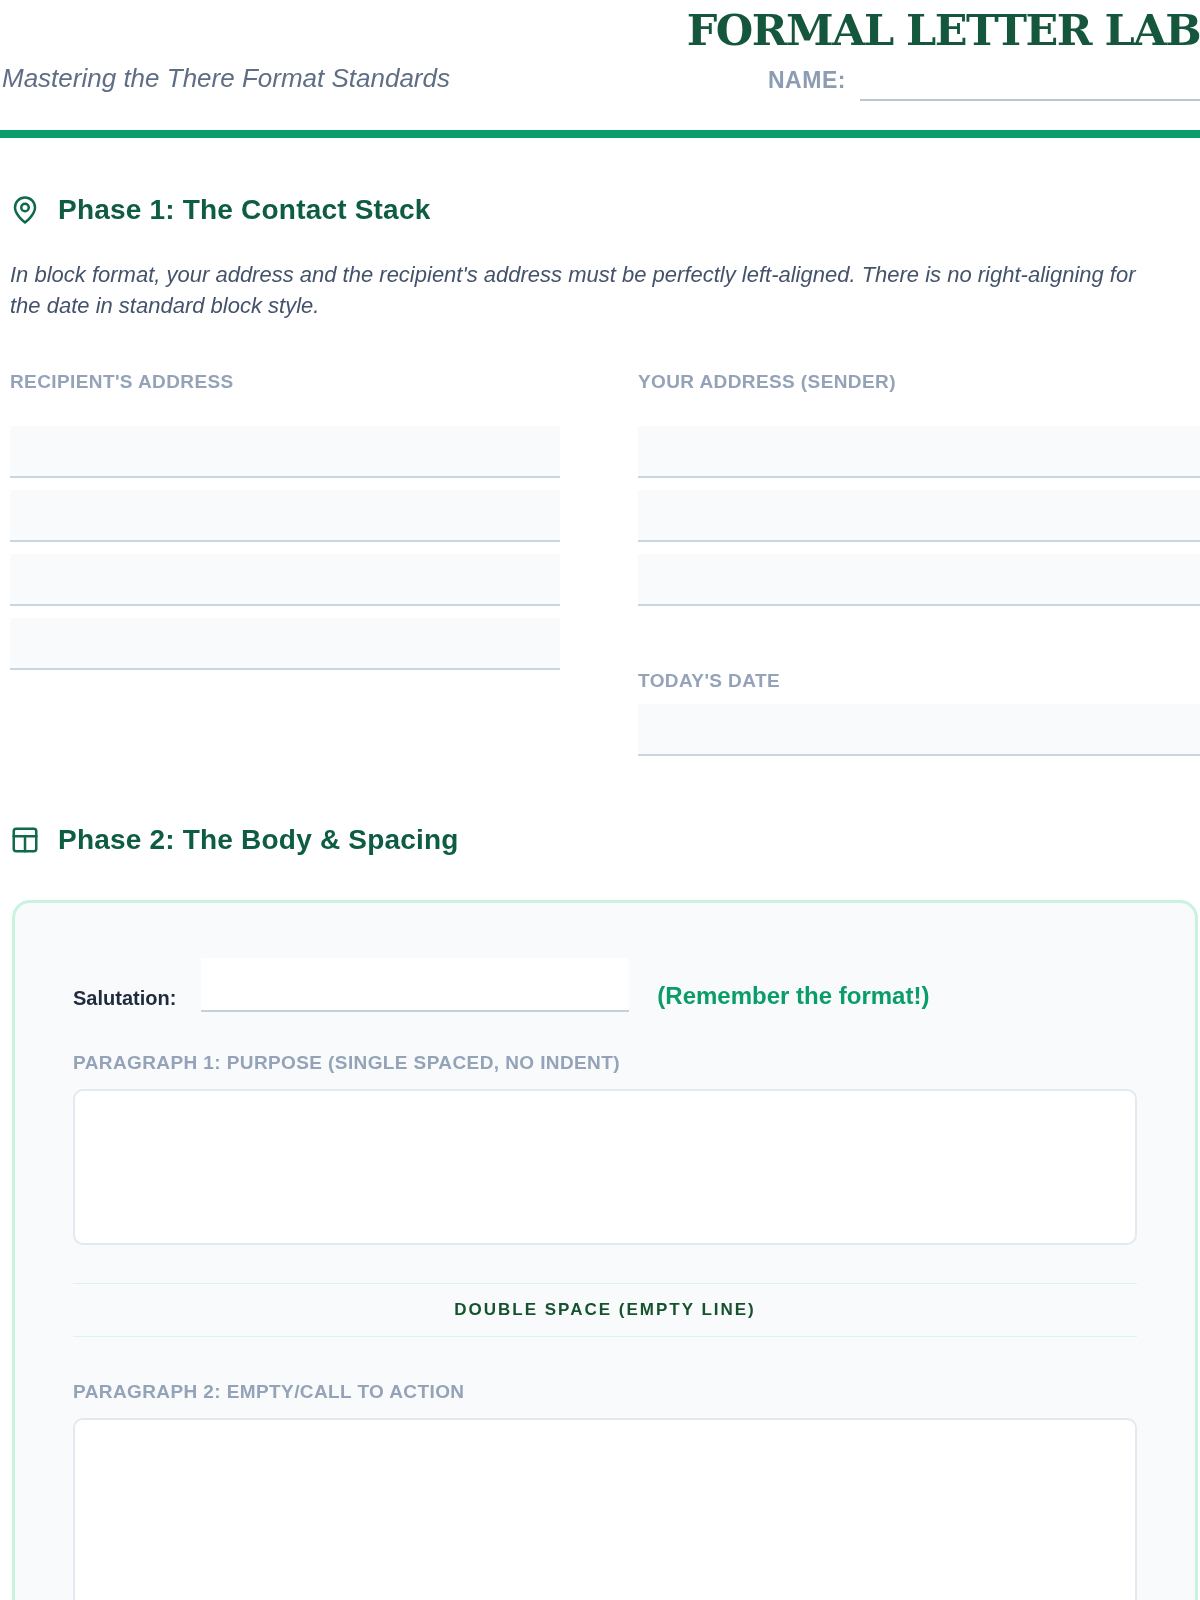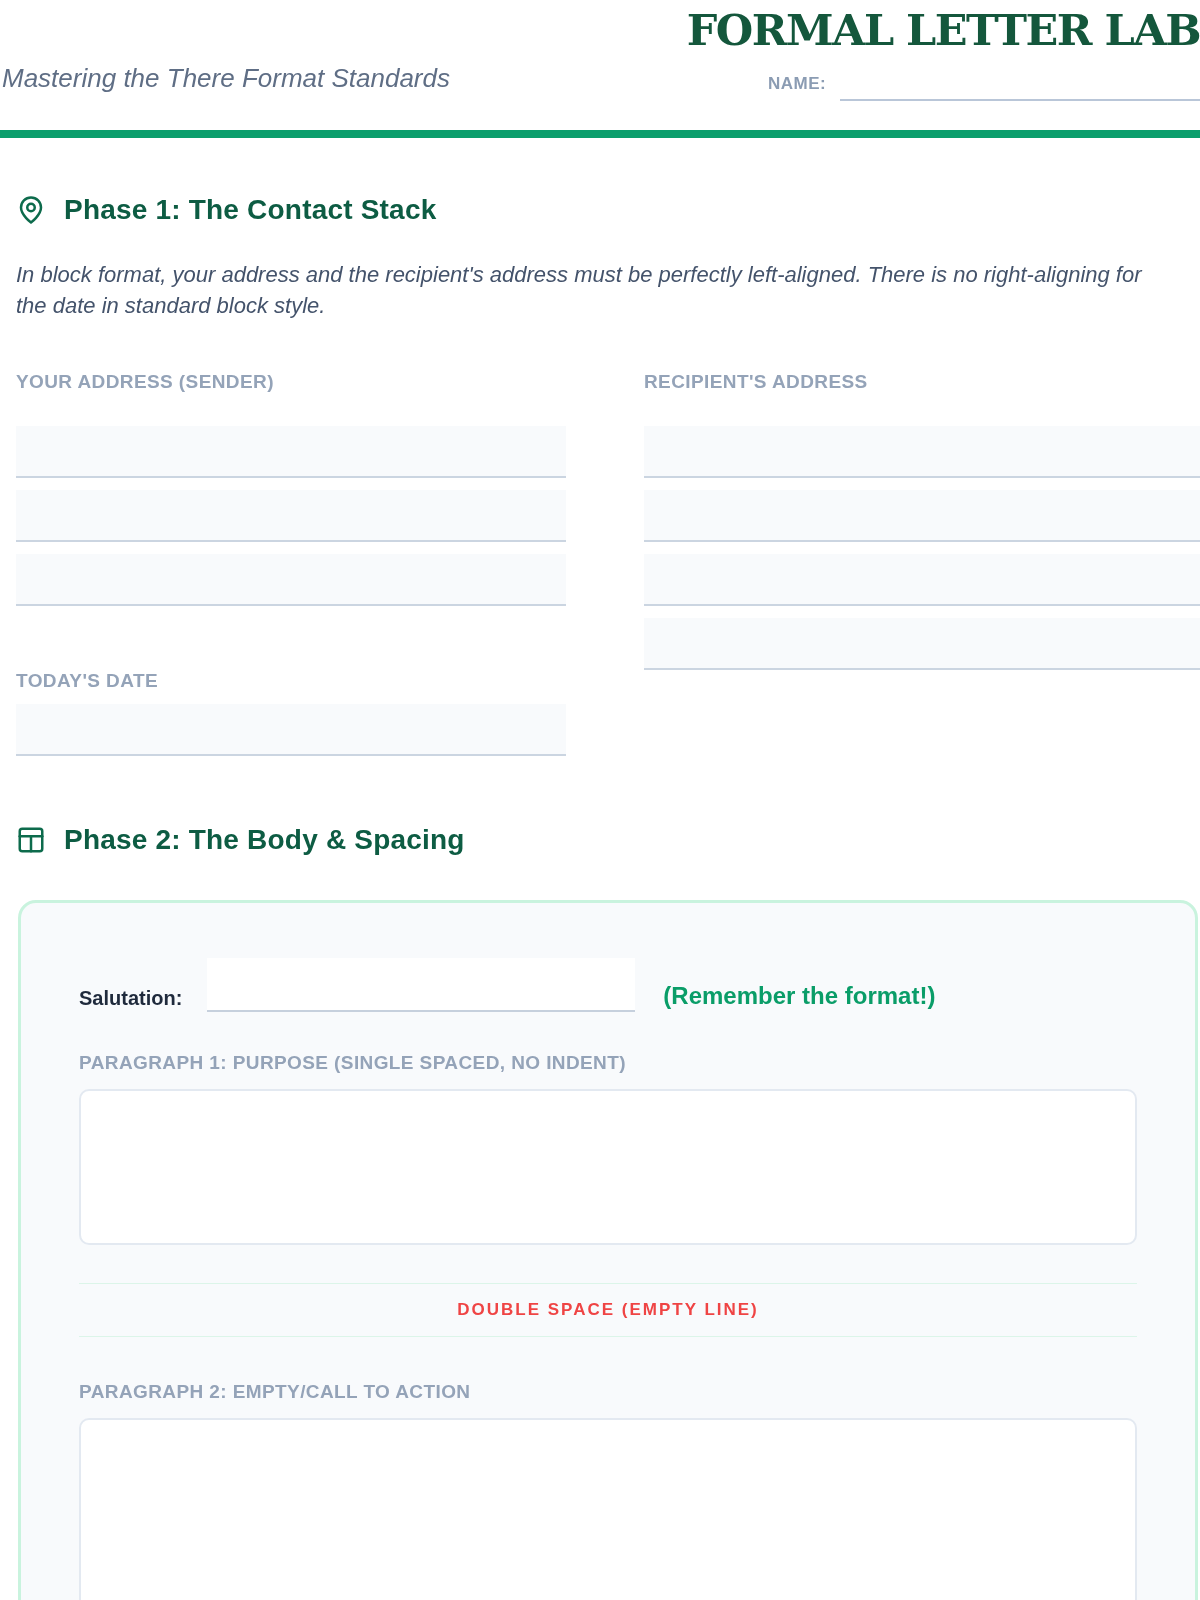--- a/index.html
+++ b/index.html
@@ -7,28 +7,28 @@
               font-family:"Liberation Sans", sans-serif; }
   .page { width:1200px; height:1600px; overflow:hidden; padding-top:8px; }
 
   
   .header { padding-left:2px; }
   .page-title { font-family:"DejaVu Serif", serif; font-weight:700; font-size:43px;
                 line-height:1.05; letter-spacing:-1.5px; color:#14573c;text-align:right; }
   .header-row { display:flex; justify-content:space-between; align-items:flex-end; margin-top:10px; }
   .subtitle { font-size:26px; font-style:italic; color:#5f6e85; }
   .name-block { display:flex; align-items:flex-end; width:432px; }
-  .name-label { font-size:17px; font-weight:bold; color:#8b9cb3; letter-spacing:.5px; margin-right:14px; }
+  .name-label { font-size:23px; font-weight:bold; color:#8b9cb3; letter-spacing:.5px; margin-right:14px; }
   .name-line { flex:1; height:30px; background:transparent; border:none; outline:none;
                border-bottom:2px solid #b9c6d8; margin-bottom:-7px;
                font-size:22px; color:#334155; }
   .accent-bar { height:8px; background:#0b9e6c; margin-top:36px; }
 
   
-  .section { padding-left:16px; }
+  .section { padding-left:10px; }
   .phase-heading { display:flex; align-items:center; gap:18px; margin-top:56px; }
   .phase-heading h2 { font-size:28px; font-weight:bold; color:#0d5c43; letter-spacing:.2px; }
   .phase-icon { width:30px; height:30px; flex:none; }
 
   .description { margin-top:34px; font-size:22px; font-style:italic; color:#44536b;
                  line-height:1.38; width:1158px; }
 
   .address-grid { display:grid; grid-template-columns:550px 1fr; column-gap:78px;
                   margin-top:50px; align-items:start; }
   .field-label { font-size:19px; font-weight:bold; color:#94a3b8; letter-spacing:.4px; }
@@ -51,21 +51,21 @@
   .p-label { margin-top:40px; }
   .body-textarea { display:block; width:100%; background:#ffffff; border:2px solid #e3e9f1;
                    border-radius:10px; margin-top:15px; resize:none; outline:none;
                    font-size:20px; color:#334155; padding:14px 16px;
                    font-family:"Liberation Sans", sans-serif; }
   .ta-1 { height:156px; }
   .ta-2 { height:230px; }
 
   .spacing-divider { margin-top:38px; padding:16px 0; text-align:center;
                      border-top:1px solid #dcf5e9; border-bottom:1px solid #dcf5e9; }
-  .divider-text { font-size:17px; font-weight:bold; color:#ef4444; letter-spacing:2px; }
+  .divider-text { font-size:17px; font-weight:bold; color:#14532d; letter-spacing:2px; }
   .p2-label { margin-top:44px; }
 </style>
 </head>
 <body>
 
 <div class="page">
 
   <div class="header">
     <h1 class="page-title">FORMAL LETTER LAB</h1>
     <div class="header-row">
@@ -84,32 +84,32 @@
         <path d="M20 10c0 6-8 12-8 12s-8-6-8-12a8 8 0 0 1 16 0Z"></path>
         <circle cx="12" cy="10" r="3"></circle>
       </svg>
       <h2>Phase 1: The Contact Stack</h2>
     </div>
 
     <p class="description">In block format, your address and the recipient's address must be perfectly left-aligned. There is no right-aligning for the date in standard block style.</p>
 
     <div class="address-grid">
       <div class="col">
+        <div class="field-label gap-below">RECIPIENT'S ADDRESS</div>
+        <input class="line-field" type="text" style="">
+        <input class="line-field" type="text" style="">
+        <input class="line-field" type="text" style="">
+        <input class="line-field" type="text" style="">
+      </div>
+      <div class="col">
         <div class="field-label gap-below">YOUR ADDRESS (SENDER)</div>
         <input class="line-field" type="text" style="">
         <input class="line-field" type="text" style="">
         <input class="line-field" type="text" style="">
         <div class="field-label date-label">TODAY'S DATE</div>
-        <input class="line-field" type="text" style="">
-      </div>
-      <div class="col">
-        <div class="field-label gap-below">RECIPIENT'S ADDRESS</div>
-        <input class="line-field" type="text" style="">
-        <input class="line-field" type="text" style="">
-        <input class="line-field" type="text" style="">
         <input class="line-field" type="text" style="">
       </div>
     </div>
   </div>
 
   <div class="section">
     <div class="phase-heading">
       <svg class="phase-icon" viewBox="0 0 24 24" fill="none" stroke="#0d6b4c" stroke-width="2" stroke-linecap="round" stroke-linejoin="round">
         <rect x="3" y="3" width="18" height="18" rx="2"></rect>
         <line x1="3" y1="9" x2="21" y2="9"></line>

